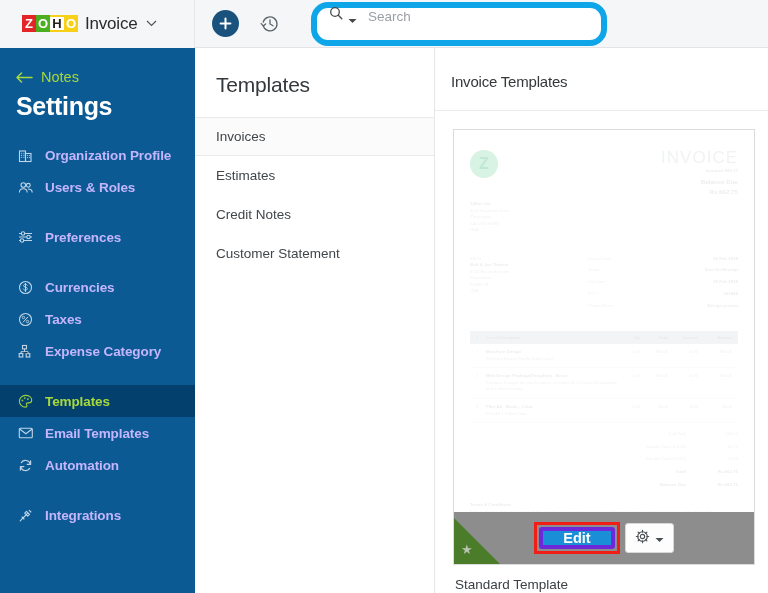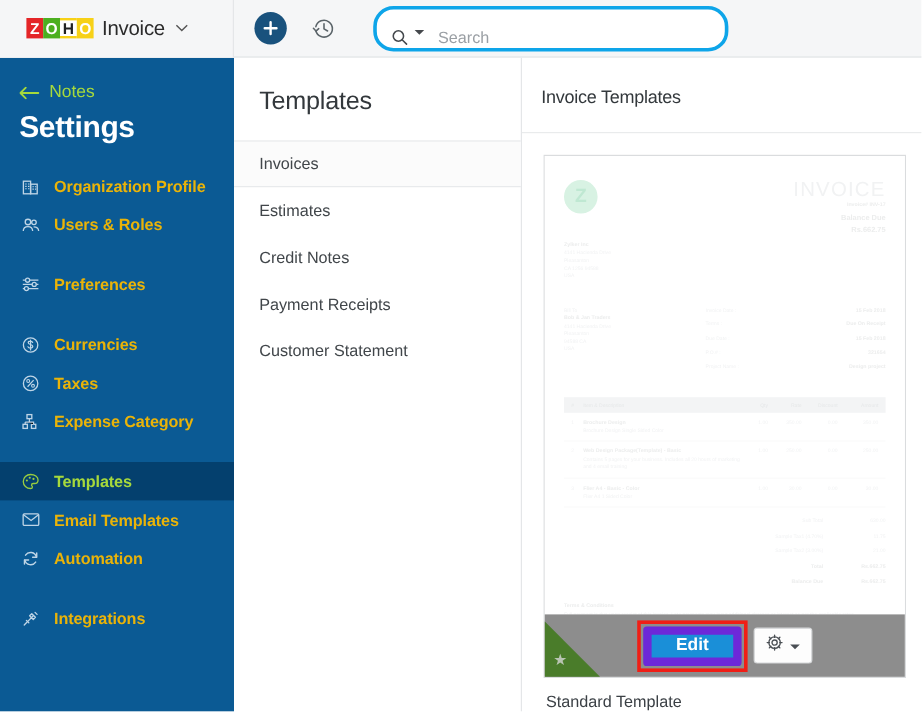--- a/index.html
+++ b/index.html
@@ -50,22 +50,22 @@
     display: flex; align-items: center; justify-content: center;
     cursor: pointer; border: none;
   }
   .history-btn {
     width: 26px; height: 26px; display:flex; align-items:center; justify-content:center;
     cursor: pointer; color: #5b6469;
   }
   .search-wrap {
     margin-left: 10px;
     width: 296px; height: 31px;
-    border: 3px solid #0ea5e9; border-radius: 17px;
-    background: #fff; display: flex; align-items: flex-start;
+    border: 6px solid #0ea5e9; border-radius: 17px;
+    background: #fff; display: flex; align-items: flex-end;
     padding: 16px 12px; gap: 5px;
   }
   .search-caret { color:#45494d; display:flex; }
   .search-input {
     border: none; outline: none; flex: 1;
     font-size: 13.5px; color: #3a3a3a; background: transparent;
     font-family: "Liberation Sans", sans-serif;
     padding-left: 6px;
   }
   .search-input::placeholder { color: #9a9fa4; }
@@ -87,21 +87,21 @@
   }
   .settings-title {
     color: #ffffff; font-size: 25px; font-weight: bold;
     padding: 7px 0 0 16px; letter-spacing: -0.3px;
   }
   .nav { margin-top: 18px; }
   .nav-group { margin-bottom: 2px; }
   .nav-item {
     display: flex; align-items: center; gap: 11px;
     height: 32px; padding-left: 17px;
-    font-size: 13.5px; font-weight: bold; color: #eab308;
+    font-size: 13.5px; font-weight: bold; color: #c4b5fd;
     cursor: pointer; letter-spacing: -0.1px;
   }
   .nav-item .ic { width: 17px; height: 17px; display:flex; align-items:center; justify-content:center; opacity: .92; flex: 0 0 17px;}
   .nav-item.active { background: #04406e; color: #a6d93c; }
   .nav-item.active .ic { color: #a6d93c; }
   .nav-gap { height: 16px; }
 
   
   .list-col {
     width: 240px; min-width: 240px;
@@ -186,22 +186,22 @@
   }
   .ribbon-star {
     position: absolute; left: 7px; bottom: 8px;
     color: #b9c4b2; font-size: 13px; line-height: 1;
   }
   .edit-highlight {
     border: 3px solid #f01e16; padding: 2px; display: inline-flex;
     position: relative; z-index: 3; background: transparent;
   }
   .edit-btn {
-    background: #1a8fd8; color: #fff; border: 7px solid #6d28d9;
-    padding: 0 20px; height: 33px; font-size: 14.5px; font-weight: bold;
+    background: #1a8fd8; color: #fff; border: 4px solid #6d28d9;
+    padding: 0 20px; height: 22px; font-size: 14.5px; font-weight: bold;
     border-radius: 3px; cursor: pointer;
     font-family: "Liberation Sans", sans-serif;
     display: flex; align-items: center;
   }
   .gear-btn {
     background: #fdfdfd; border: 1px solid #d6d8da; border-radius: 3px;
     height: 30px; padding: 0 9px; margin-left: 5px;
     display: flex; align-items: center; gap: 5px; cursor: pointer;
     position: relative; z-index: 2;
   }
@@ -396,21 +396,20 @@
         </div>
       </div>
     </div>
 
     <div class="list-col">
       <div class="list-title">Templates</div>
       <div class="list-items">
         <div class="list-item selected">Invoices</div>
         <div class="list-item">Estimates</div>
         <div class="list-item">Credit Notes</div>
-        <div class="list-item">Payment Receipts</div>
         <div class="list-item">Customer Statement</div>
       </div>
     </div>
 
     <div class="main">
       <div class="main-title">Invoice Templates</div>
       <div class="main-content">
 
         <div class="tpl-card">
           <div class="tpl-preview">

